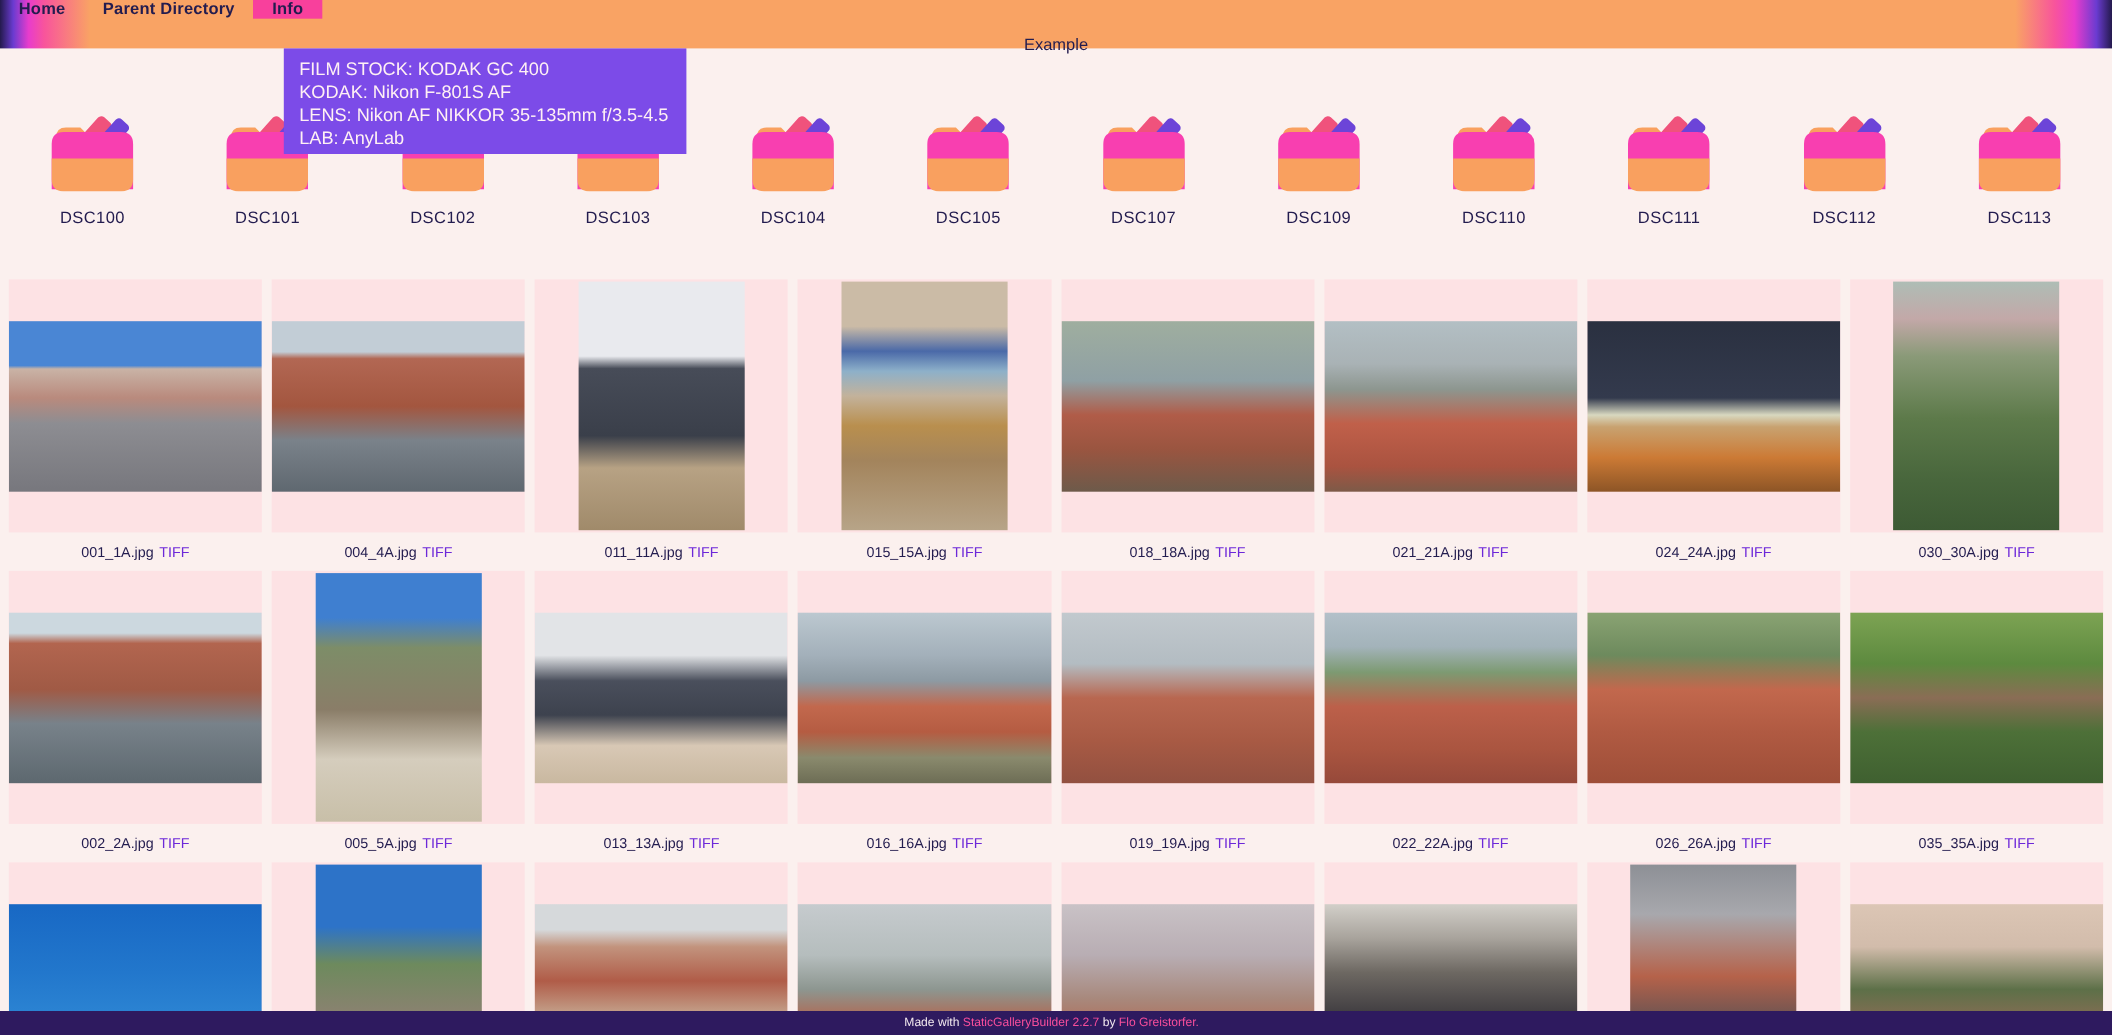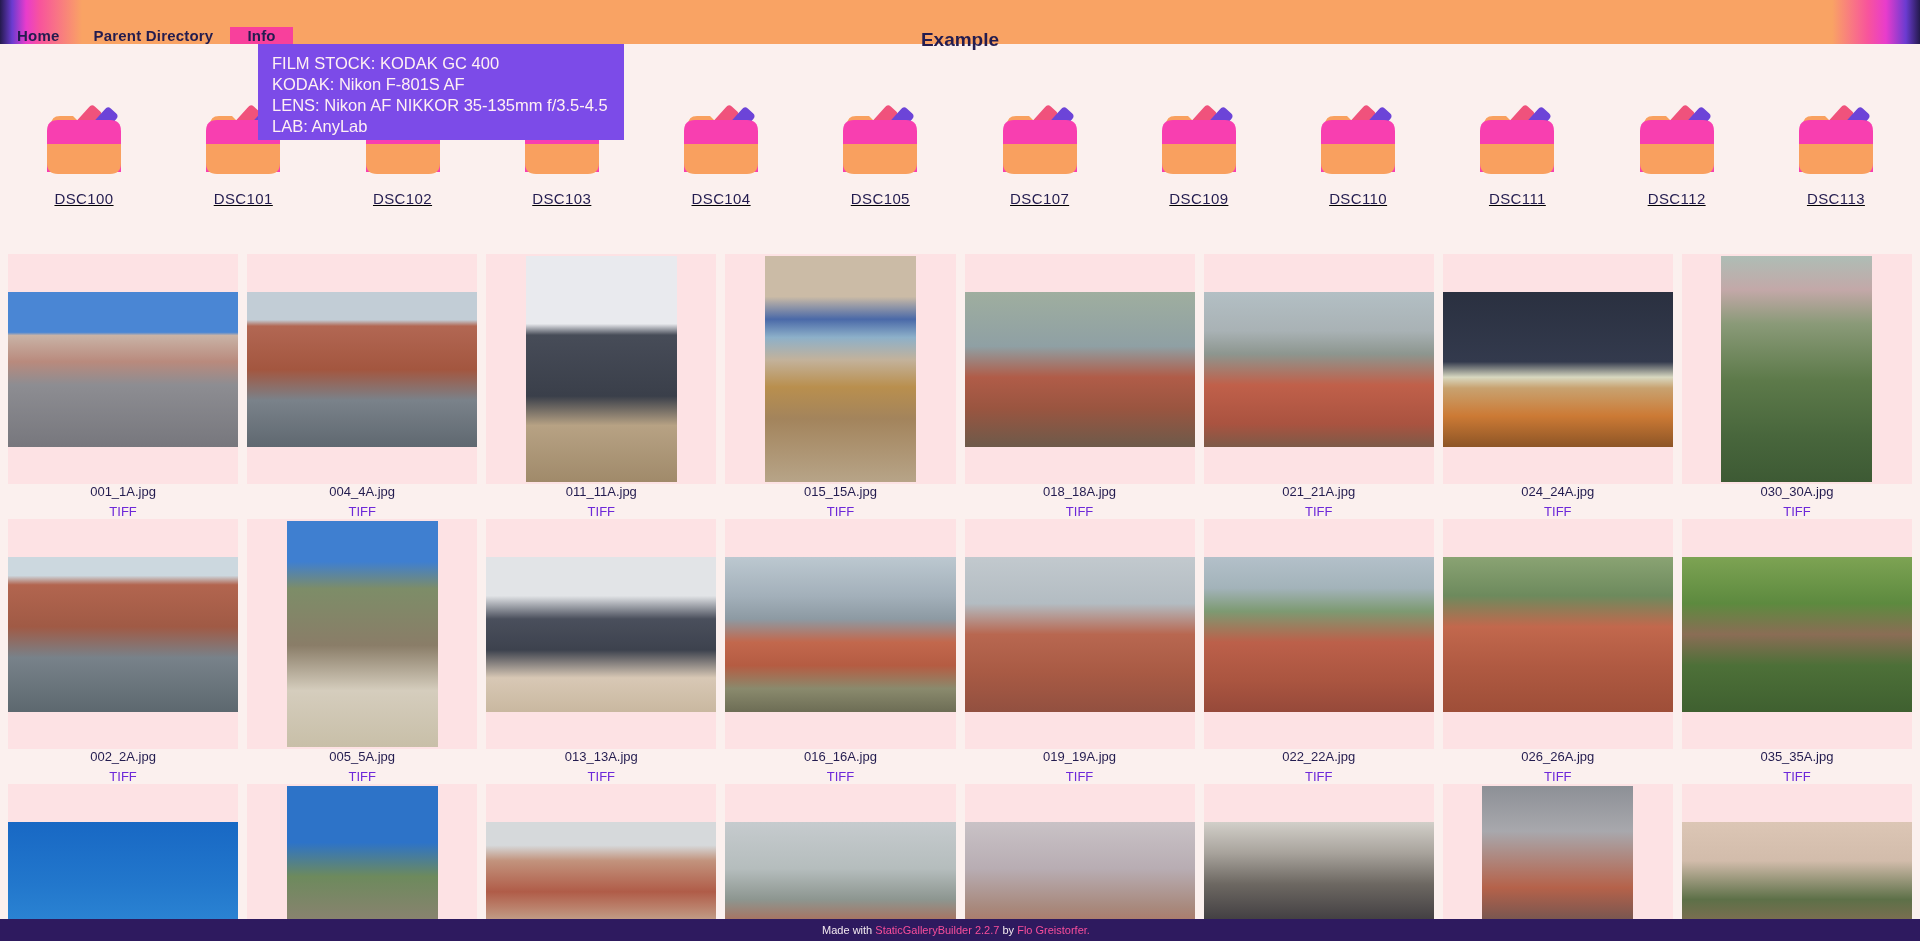--- a/index.html
+++ b/index.html
@@ -8,42 +8,42 @@
     width: 1920px; height: 941px;
     overflow: hidden;
     background: #fbf0ee;
     font-family: "Liberation Sans", sans-serif;
   }
   
   .navbar {
     position: relative;
     height: 44px;
     display: flex;
-    align-items: flex-end;
+    align-items: flex-start;
     background: linear-gradient(90deg,
       #241a4d 0px, #6a3bd0 12px, #e83ccc 26px, #f8549c 40px,
       #f9a364 82px, #f9a364 calc(100% - 88px),
       #f8549c calc(100% - 52px), #e83ccc calc(100% - 34px),
       #6a3bd0 calc(100% - 14px), #241a4d 100%);
     z-index: 20;
   }
   .nav-left { display: flex; align-items: stretch; }
   .nav-item {
     display: flex; align-items: center;
     padding: 0 17px;
     font-size: 15px; font-weight: bold;
     color: #231c4f;
     cursor: pointer;
     letter-spacing: .2px;
   }
   .nav-item.active { background: #f8409c; }
   .nav-title {
     position: absolute; left: 0; right: 0; top: 0; bottom: 0;
     display: flex; align-items: center; justify-content: center;
-    font-size: 19px; font-weight: bold; color: #231c4f;
+    font-size: 15px; font-weight: normal; color: #231c4f;
     pointer-events: none;
     margin-top: 36px;
   }
   
   .tooltip {
     position: absolute;
     left: 258px; top: 44px;
     background: #7c4be8;
     color: #fff0f4;
     padding: 9px 16px 3px 14px;
@@ -56,21 +56,20 @@
   .folders {
     margin-top: 58px;
     padding: 0 24px;
     display: flex;
     justify-content: space-between;
   }
   .folder {
     display: flex; flex-direction: column; align-items: center;
     width: 120px;
     cursor: pointer;
-    text-decoration: underline;
   }
   .folder-label {
     margin-top: 16px;
     font-size: 15px; font-weight: 500;
     color: #231c4f;
     letter-spacing: .4px;
   }
   
   .gallery {
     margin-top: 47px;
@@ -89,21 +88,20 @@
   }
   .photo { display: block; cursor: pointer; }
   .photo.landscape { width: 100%; height: 155px; }
   .photo.portrait  { width: 151px; height: 226px; }
   .caption {
     height: 35px;
     display: flex; align-items: center; justify-content: center;
     font-size: 13px;
     color: #231c4f;
     gap: 5px;
-    flex-direction: column;
   }
   .caption a {
     color: #6d28d9; text-decoration: none; cursor: pointer;
   }
   
   .footer {
     position: fixed;
     left: 0; bottom: 0;
     width: 100%; height: 22px;
     background: #2e1a5f;

